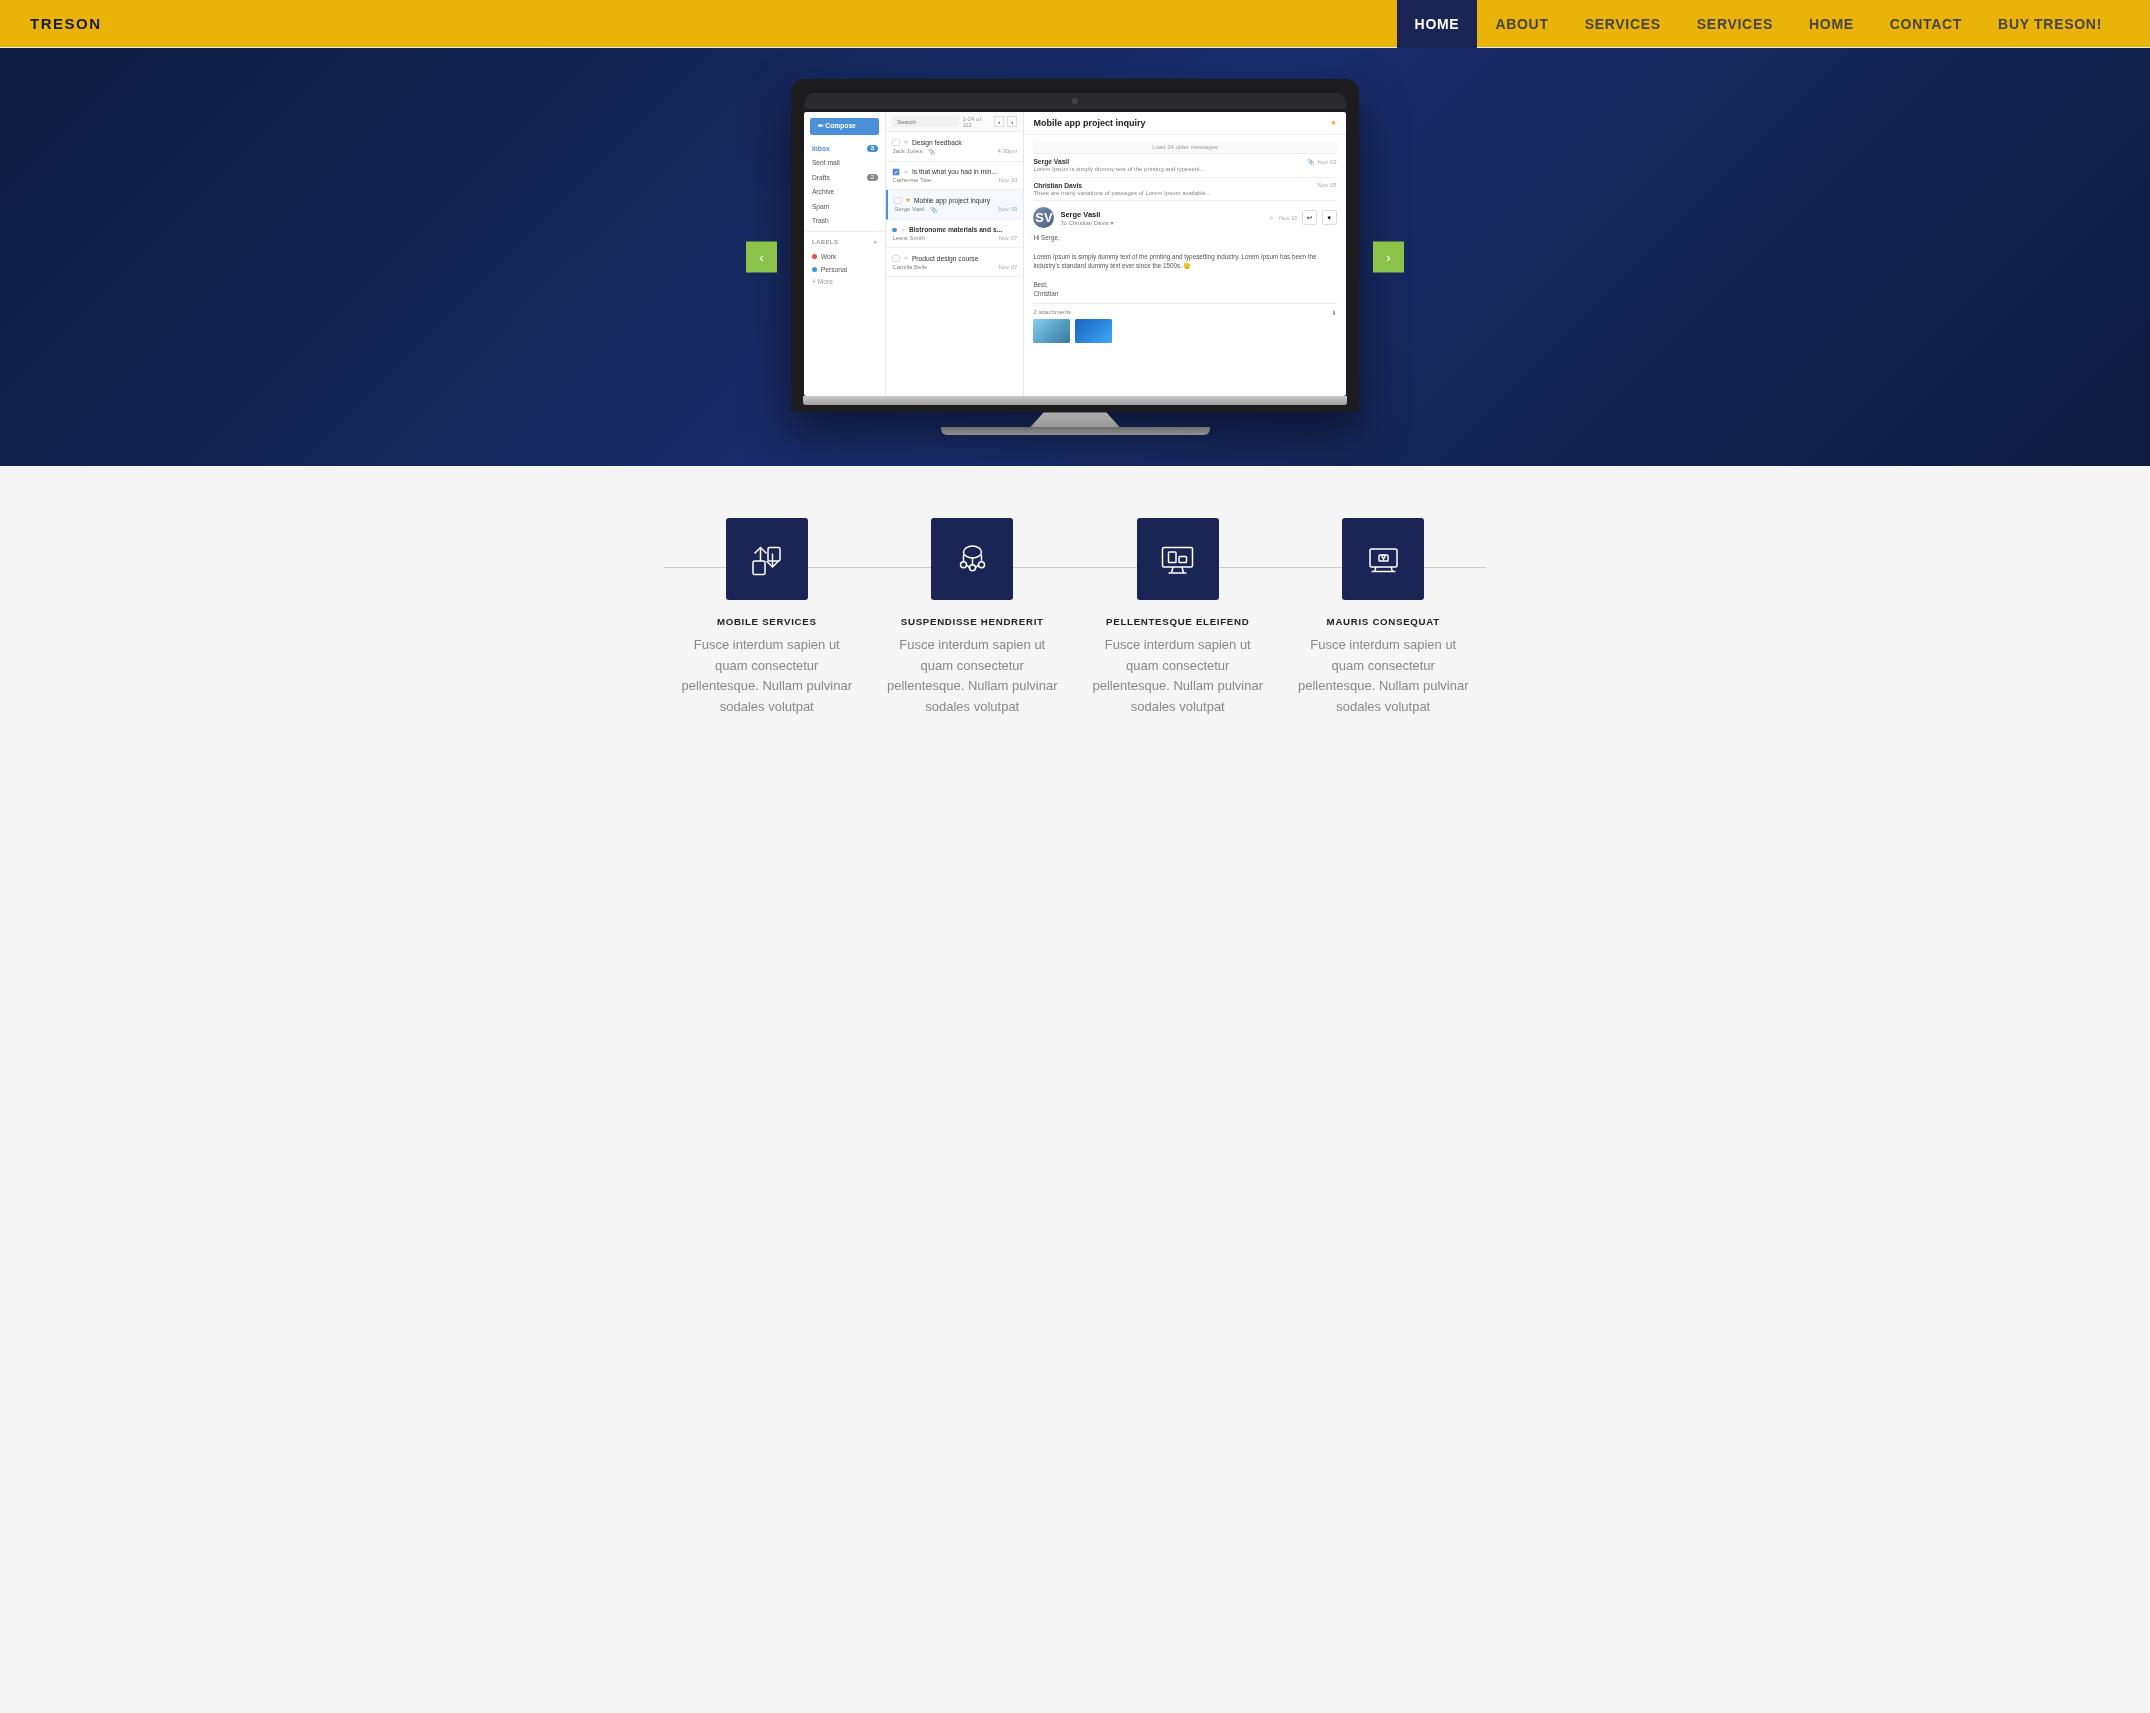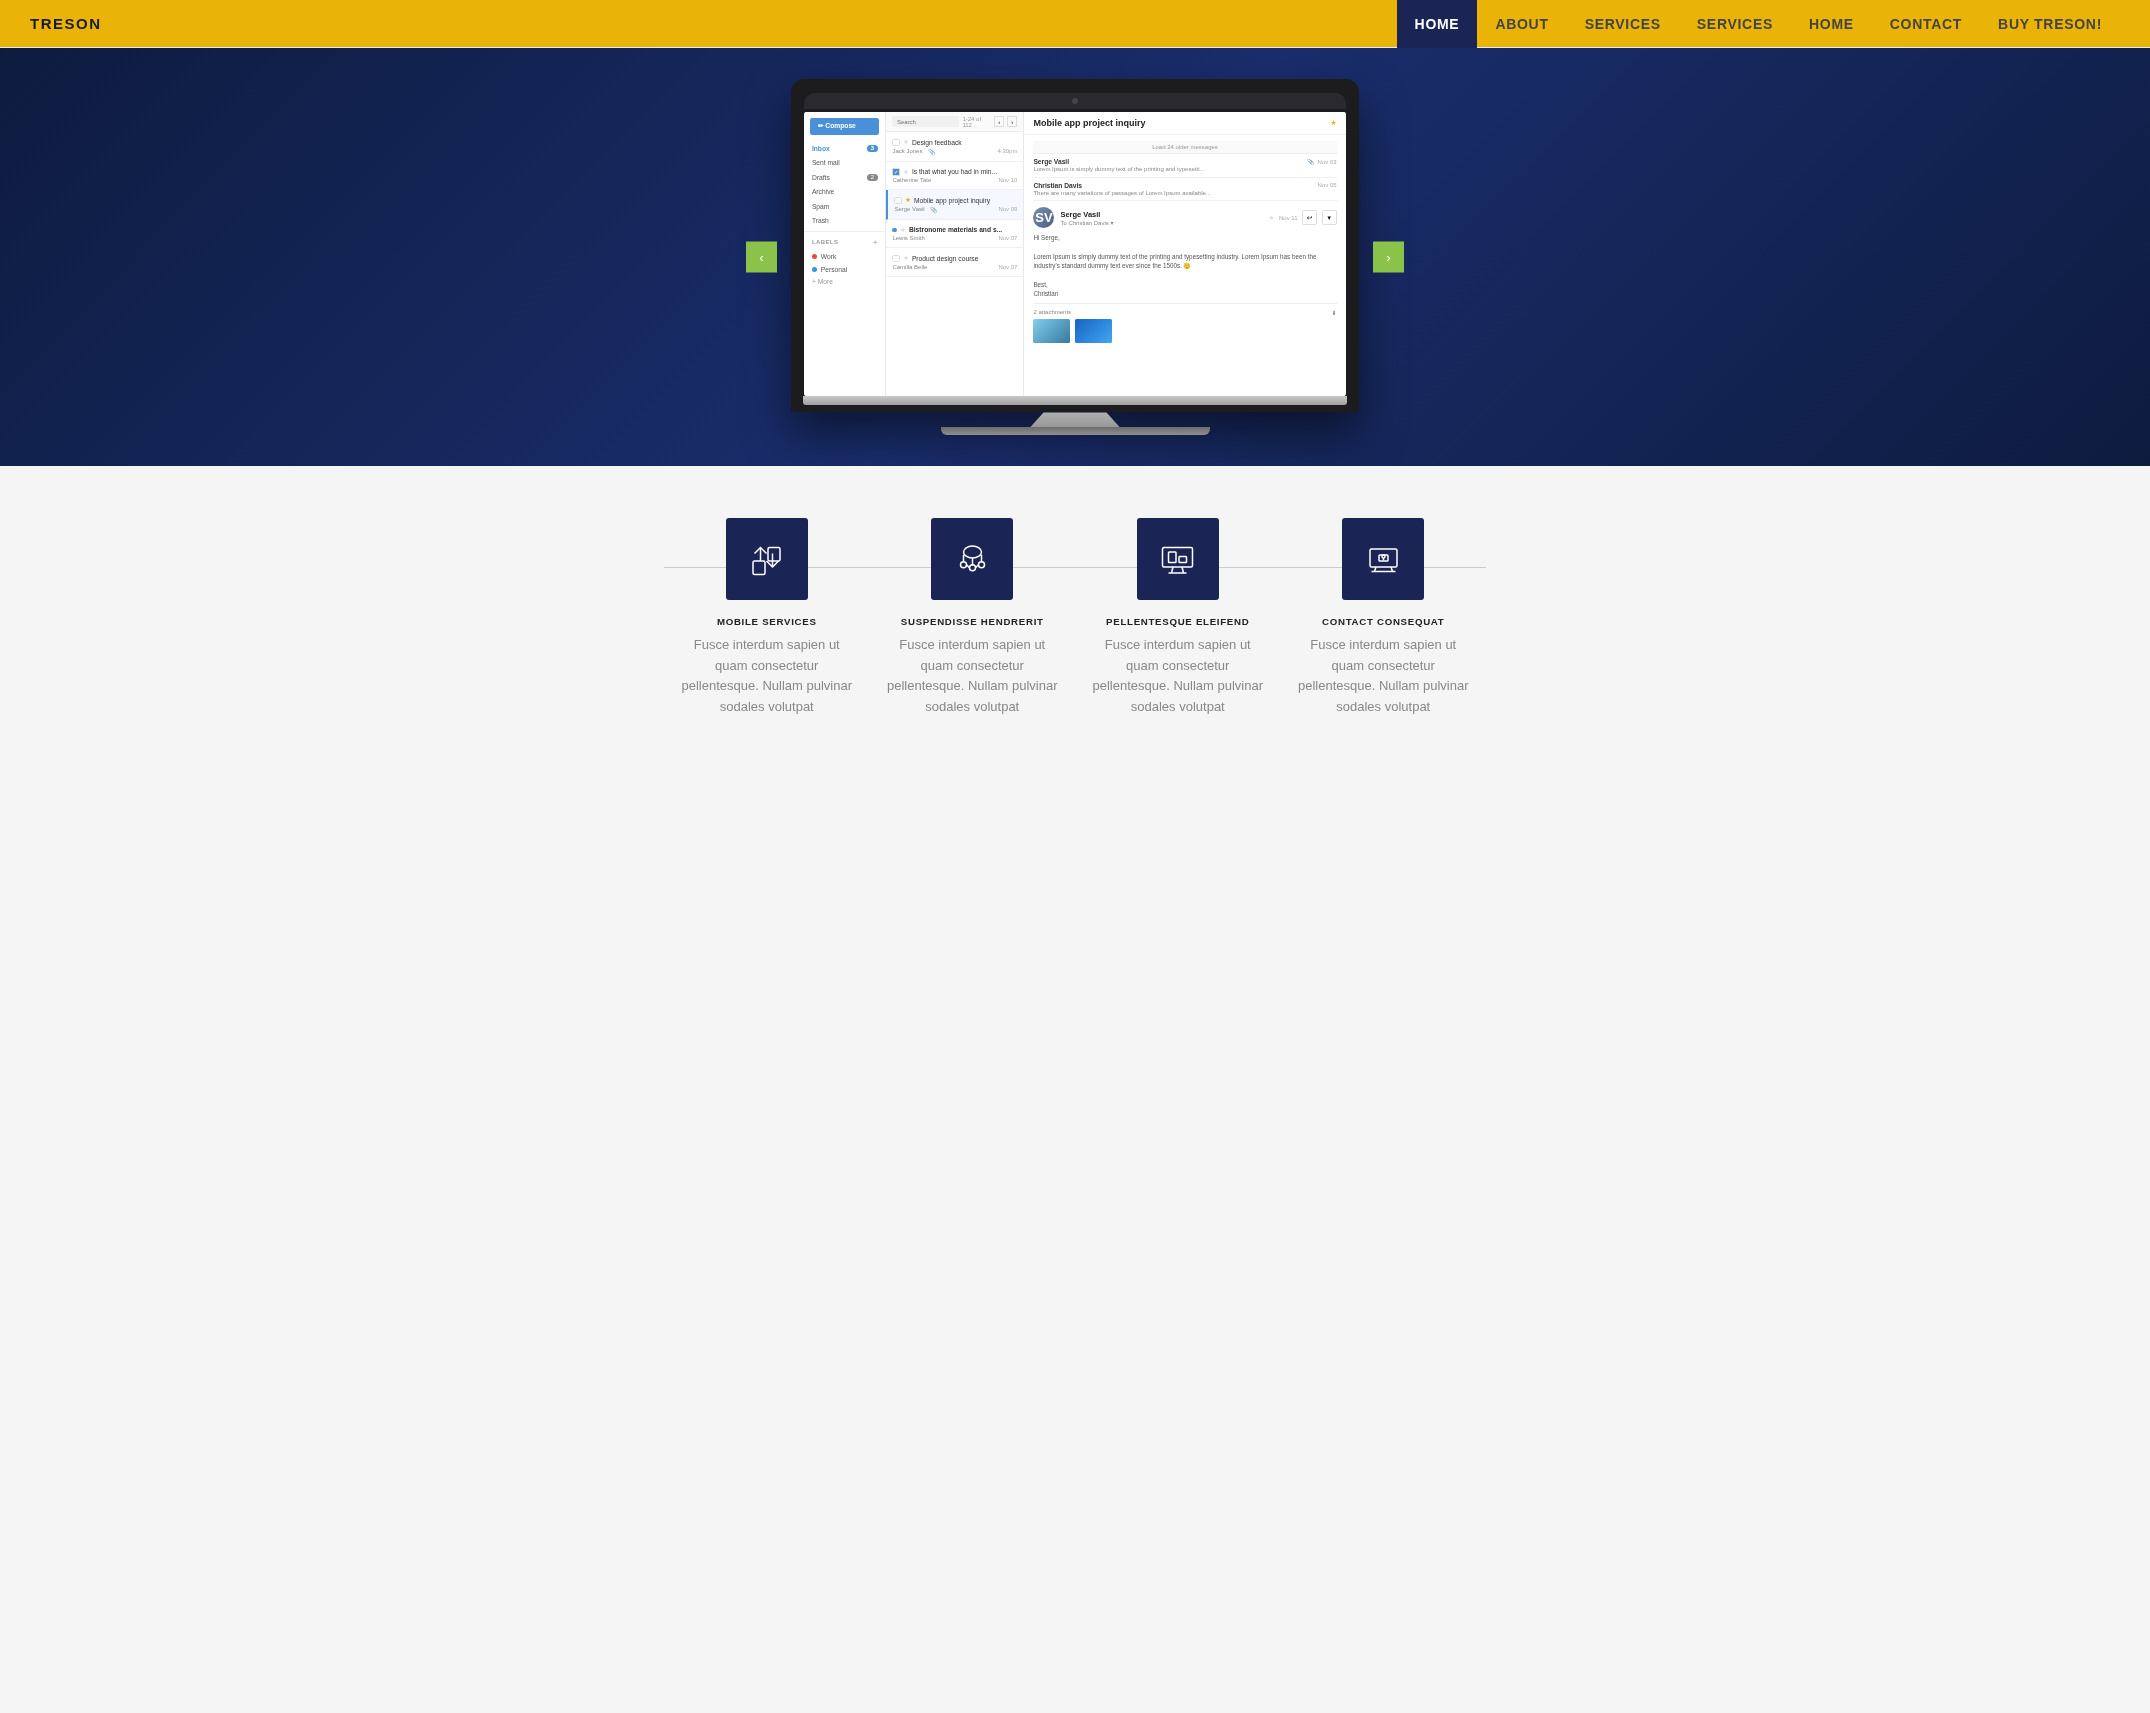--- a/index.html
+++ b/index.html
@@ -816,20 +816,20 @@
           <svg class="feature-svg" viewBox="0 0 52 52" fill="none" stroke="white" stroke-width="2">
             <rect x="8" y="12" width="36" height="24" rx="2"></rect>
             <line x1="16" y1="36" x2="14" y2="42"></line>
             <line x1="36" y1="36" x2="38" y2="42"></line>
             <line x1="10" y1="42" x2="42" y2="42"></line>
             <rect x="20" y="20" width="12" height="8" rx="1"></rect>
             <circle cx="26" cy="22" r="2"></circle>
             <line x1="26" y1="24" x2="26" y2="27"></line>
           </svg>
         </div>
-        <div class="feature-title">CONTACT CONSEQUAT</div>
+        <div class="feature-title">MAURIS CONSEQUAT</div>
         <div class="feature-desc">Fusce interdum sapien ut quam consectetur pellentesque. Nullam pulvinar sodales volutpat</div>
       </div>
 
     </div>
   </div>
 </section>
 
 
 </body></html>

